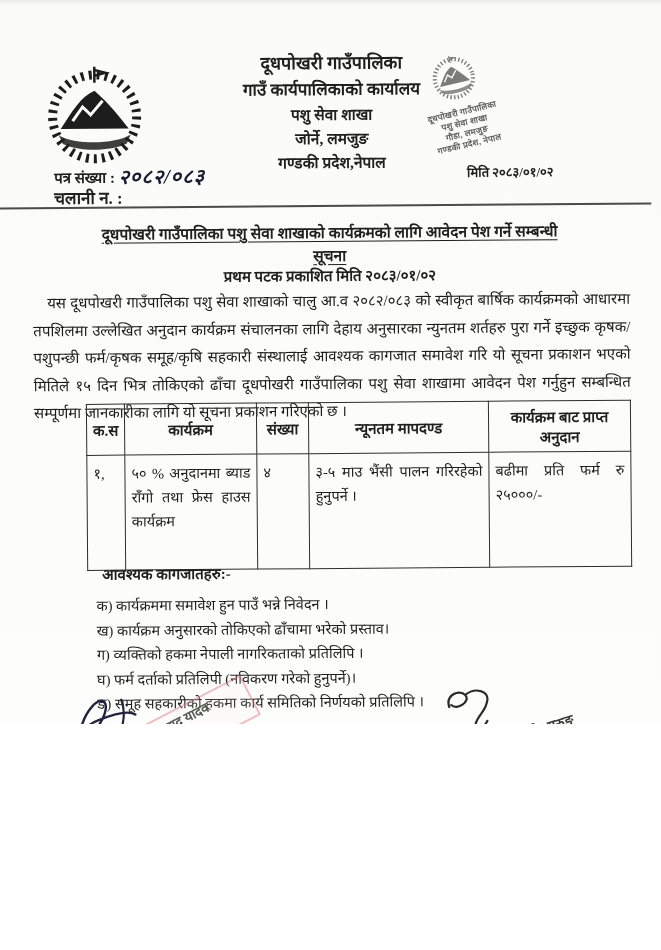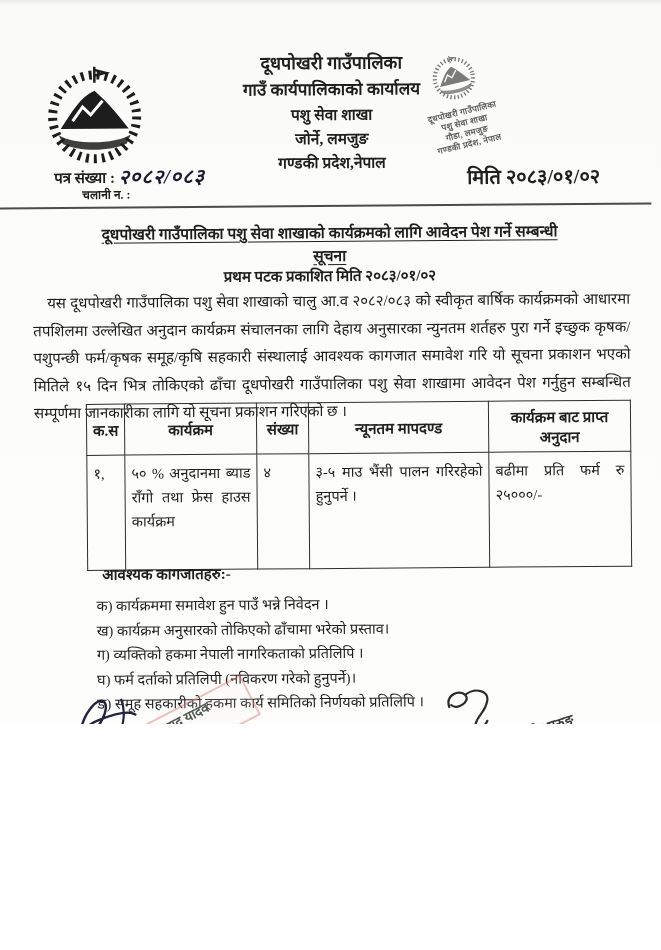--- a/index.html
+++ b/index.html
@@ -14,22 +14,22 @@
   .hdr-block{position:absolute;left:168px;top:50px;width:330px;text-align:center;font-weight:bold;}
   .hdr-l1{font-size:18px;line-height:27px;}
   .hdr-l2{font-size:17px;line-height:26px;}
   .hdr-l3,.hdr-l4,.hdr-l5{font-size:15.5px;line-height:24px;}
   .round-stamp{position:absolute;left:398px;top:54px;width:126px;transform:rotate(-13deg);opacity:.82;text-align:center;}
   .round-stamp svg{width:56px;height:50px;opacity:.8;}
   .round-stamp .rs-line{font-size:8.5px;font-weight:bold;line-height:11px;color:#3d3d3d;letter-spacing:.3px;}
   
   .ref-no{position:absolute;left:55px;top:160px;font-size:15px;font-weight:bold;}
   .ref-no .hand{font-size:20px;font-weight:bold;font-style:italic;letter-spacing:1px;position:relative;top:1px;color:#1a1a30;}
-  .dispatch{position:absolute;left:55px;top:184px;font-size:12px;font-weight:bold;margin-left:28px;}
-  .date-line{position:absolute;left:468px;top:164px;font-size:20px;font-weight:600;}
+  .dispatch{position:absolute;left:55px;top:184px;font-size:17px;font-weight:bold;}
+  .date-line{position:absolute;left:468px;top:164px;font-size:13px;font-weight:600;}
   .head-rule{position:absolute;left:0;top:205px;width:652px;height:2px;background:#2b2b2b;opacity:.85;}
   
   .subj1{position:absolute;left:30px;top:221px;width:600px;text-align:center;font-size:15.5px;font-weight:bold;text-decoration:underline;text-underline-offset:3px;}
   .subj2{position:absolute;left:30px;top:244px;width:600px;text-align:center;font-size:15.5px;font-weight:bold;text-decoration:underline;text-underline-offset:3px;}
   .subj3{position:absolute;left:30px;top:265px;width:600px;text-align:center;font-size:15px;font-weight:bold;}
   
   .body-par{position:absolute;left:33px;top:288px;width:597px;font-size:15px;line-height:27.5px;text-align:justify;text-indent:14px;font-weight:500;color:#1c1c1c;}
   
   .tbl{position:absolute;left:85px;top:402px;border-collapse:collapse;}
   .tbl th,.tbl td{border:1.6px solid #2e2e2e;}

